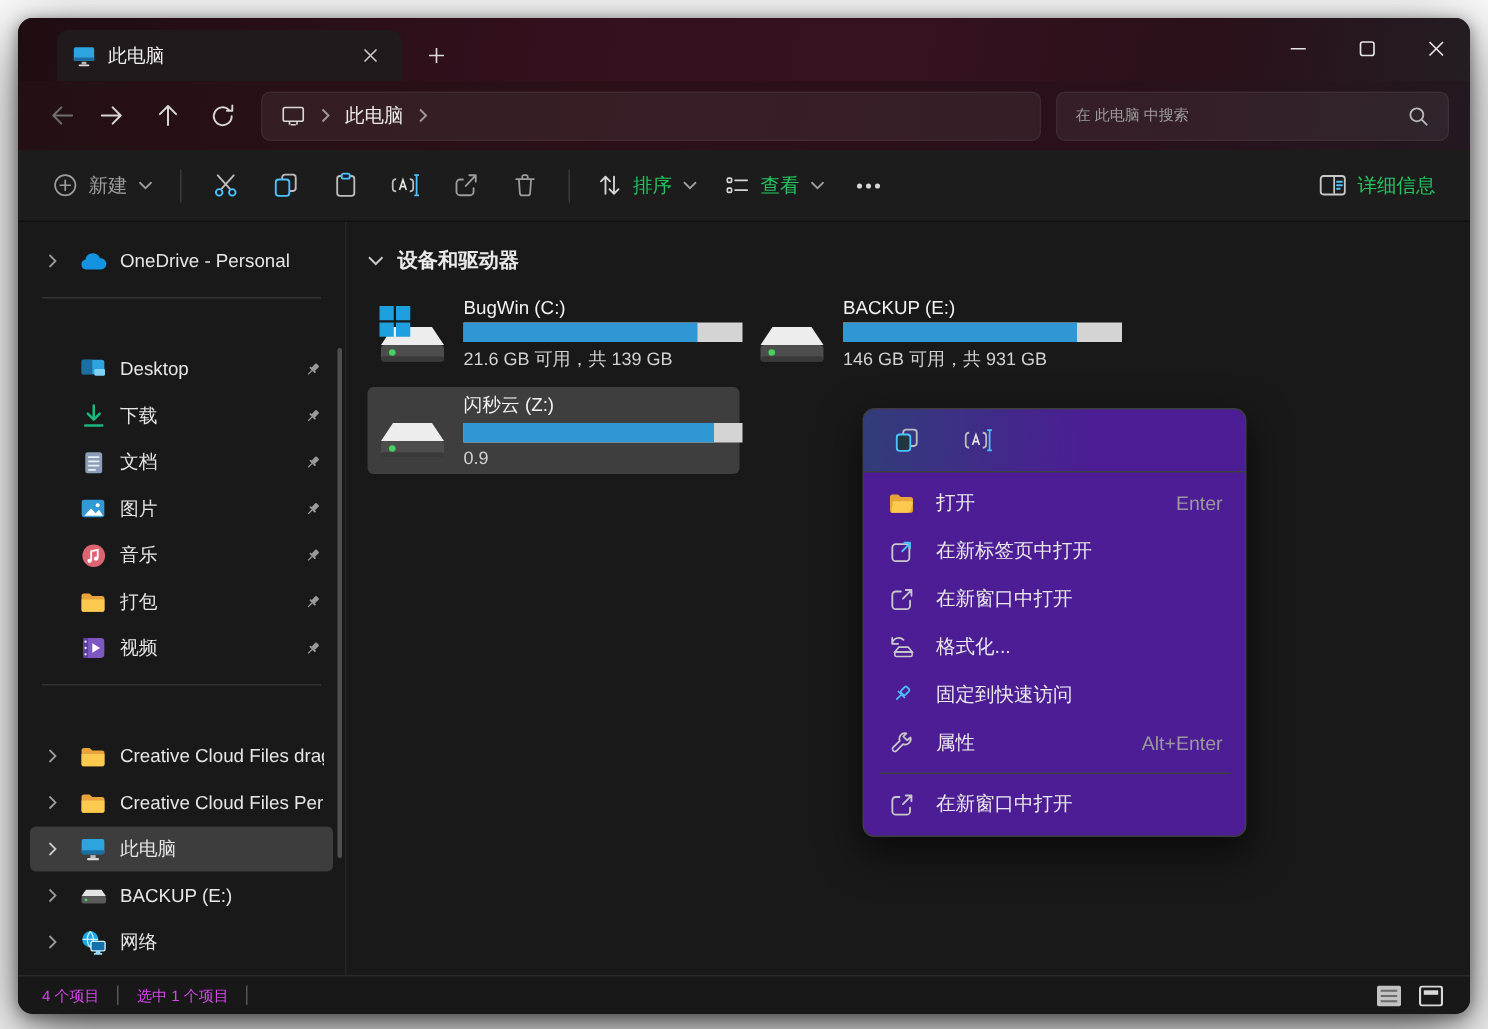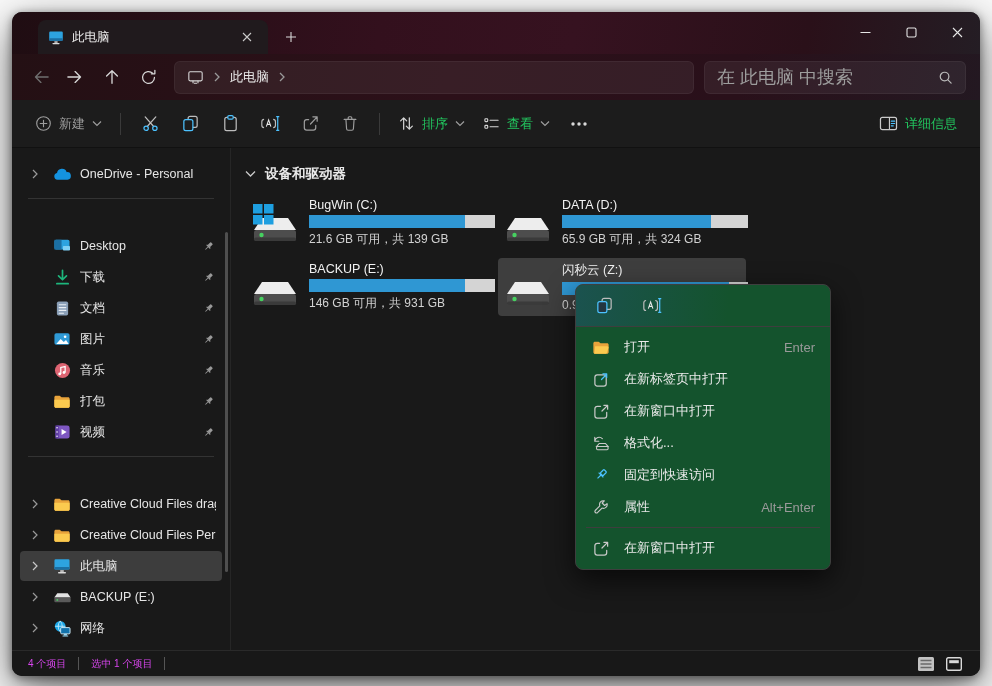--- a/index.html
+++ b/index.html
@@ -29,21 +29,21 @@
     background:linear-gradient(100deg,#241014 0%,#2c1019 45%,#29101a 75%,#231821 100%); }
   .nav-btn { width:36px; height:34px; display:flex; align-items:center; justify-content:center;
     border-radius:5px; flex:none; }
   .addressbar { flex:1; height:33px; margin:0 10px 0 8px; background:rgba(255,255,255,.06);
     border:1px solid rgba(255,255,255,.05); border-radius:6px; display:flex; align-items:center;
     padding:0 12px; gap:9px; }
   .crumb-text { font-size:13px; color:#eaeaea; }
   .searchbox { width:262px; height:33px; flex:none; background:rgba(255,255,255,.06);
     border:1px solid rgba(255,255,255,.05); border-radius:6px; display:flex; align-items:center;
     padding:0 12px; }
-  .search-text { font-size:18px; color:#9d9d9d; flex:1; }
+  .search-text { font-size:10px; color:#9d9d9d; flex:1; }
 
   
   .toolbar { height:48px; flex:none; background:#1c1c1c; border-bottom:1px solid #111;
     display:flex; align-items:center; padding:0 14px; }
   .tb-btn { display:flex; align-items:center; gap:7px; padding:0 9px; height:34px;
     border-radius:5px; font-size:13px; color:#22c55e; flex:none; }
   .tb-new { color:#9d9d9d; }
   .tb-ico { width:40px; height:34px; display:flex; align-items:center; justify-content:center;
     border-radius:5px; flex:none; }
   .tb-div { width:1px; height:22px; background:#3a3a3a; margin:0 9px; flex:none; }
@@ -78,22 +78,22 @@
   .tile-bar { width:186px; height:13px; background:#d4d4d4; position:relative; overflow:hidden; }
   .tile-fill { position:absolute; left:0; top:0; bottom:0; background:#2f97d3; }
   .tile-cap { font-size:12px; color:#d2d2d2; white-space:nowrap; overflow:hidden; }
 
   .watermark { position:absolute; left:428px; top:310px; width:170px; z-index:5;
     color:#2b2b2b; pointer-events:none; }
   .wm1 { font-size:15px; font-weight:bold; color:#303030; letter-spacing:1px; }
   .wm2,.wm3 { font-size:14px; font-weight:bold; color:#262626; letter-spacing:2px; margin-top:3px; }
 
   
-  .ctx { position:absolute; left:563px; top:272px; width:256px; z-index:50;
-    background:#14532d; border:1px solid #3e3e3e; border-radius:8px;
+  .ctx { position:absolute; left:563px; top:260px; width:256px; z-index:50;
+    background:#4c1d95; border:1px solid #3e3e3e; border-radius:8px;
     box-shadow:0 10px 28px rgba(0,0,0,.65); overflow:hidden; }
   .ctx-iconrow { height:42px; display:flex; align-items:center; padding:0 14px; gap:20px;
     background:linear-gradient(95deg,rgba(32,82,102,.6) 0%,rgba(44,44,44,0) 60%);
     border-bottom:1px solid #3e3e3e; }
   .ctx-iconbtn { width:28px; height:28px; display:flex; align-items:center; justify-content:center;
     border-radius:4px; }
   .ctx-list { padding:4px 0 5px 0; }
   .ctx-item { height:32px; margin:0 5px; border-radius:4px; display:flex; align-items:center;
     padding:0 10px; gap:13px; font-size:13px; color:#eaeaea; }
   .ctx-item .lbl { white-space:nowrap; }
@@ -572,37 +572,20 @@
           </div>
           <div class="tile-right">
             <div class="tile-name">BugWin (C:)</div>
             <div class="tile-bar">
                 <div class="tile-fill" style="width: 84%;"></div>
               </div>
             <div class="tile-cap">21.6 GB 可用，共 139 GB</div>
           </div>
         </div>
 
-        <div class="tile">
-          <div class="tile-icon">
-            <svg width="48" height="42" viewBox="0 0 48 42">
-                <polygon points="11,16 37,16 45,28 3,28" fill="#ededed"></polygon>
-                <rect x="3" y="28" width="42" height="11" rx="2.5" fill="#4d4d4d"></rect>
-                <rect x="3" y="35.5" width="42" height="3.5" rx="1.7" fill="#3a3a3a"></rect>
-                <circle cx="10.5" cy="33" r="2.2" fill="#46d160"></circle>
-              </svg>
-          </div>
-          <div class="tile-right">
-            <div class="tile-name">DATA (D:)</div>
-            <div class="tile-bar">
-                <div class="tile-fill" style="width: 80%;"></div>
-              </div>
-            <div class="tile-cap">65.9 GB 可用，共 324 GB</div>
-          </div>
-        </div>
 
         <div class="tile">
           <div class="tile-icon">
             <svg width="48" height="42" viewBox="0 0 48 42">
                 <polygon points="11,16 37,16 45,28 3,28" fill="#ededed"></polygon>
                 <rect x="3" y="28" width="42" height="11" rx="2.5" fill="#4d4d4d"></rect>
                 <rect x="3" y="35.5" width="42" height="3.5" rx="1.7" fill="#3a3a3a"></rect>
                 <circle cx="10.5" cy="33" r="2.2" fill="#46d160"></circle>
               </svg>
           </div>

